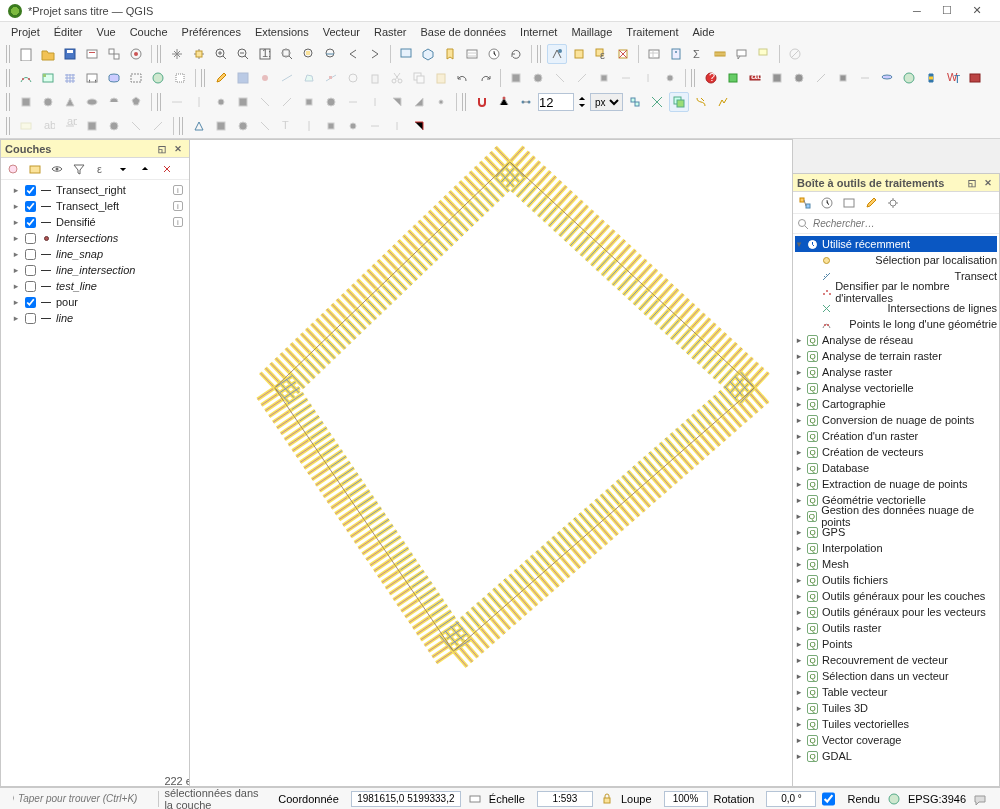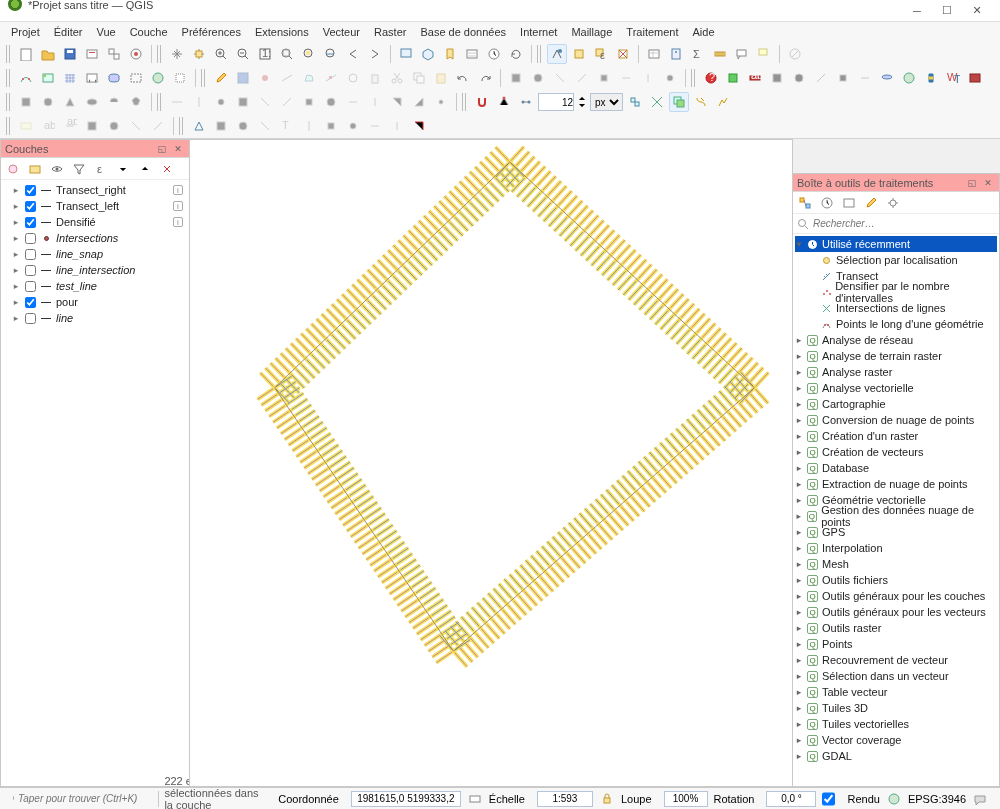--- a/index.html
+++ b/index.html
@@ -1,40 +1,40 @@
 <!DOCTYPE html>
 <html><head>
 <meta charset="utf-8">
 <style>
 * { box-sizing: border-box; margin: 0; padding: 0; font-family: "Segoe UI", Tahoma, sans-serif; font-size: 11px; }
 body { width: 1000px; height: 809px; background: #f0f0f0; display: flex; flex-direction: column; overflow: hidden; }
 
 
-.titlebar { height: 22px; background: #fff; display: flex; align-items: flex-end; padding: 10px 8px; border-bottom: 1px solid #e0e0e0; }
+.titlebar { height: 22px; background: #fff; display: flex; align-items: center; padding: 10px 8px; border-bottom: 1px solid #e0e0e0; }
 .titlebar .app-icon { width: 14px; height: 14px; background: radial-gradient(circle,#7dba3f 40%,#3b7a1f 41%); border-radius: 50%; margin-right: 6px; }
 .titlebar .title { flex: 1; color: #444; }
 .titlebar .win-btn { width: 30px; height: 100%; display: flex; align-items: center; justify-content: center; color: #555; }
 
 
 .menubar { height: 20px; background: #f7f7f7; display: flex; align-items: center; padding: 0 4px; }
 .menubar span { padding: 2px 7px; color: #333; }
 
 
 .toolbar-zone { background: #f7f7f7; border-bottom: 1px solid #d4d4d4; }
 .toolbar-row { display: flex; align-items: center; height: 24px; padding: 0 6px; gap: 2px; flex-wrap: nowrap; }
 .tool-btn { width: 20px; height: 20px; display: flex; align-items: center; justify-content: center; border: 1px solid transparent; border-radius: 2px; }
 .tool-sep { width: 1px; height: 18px; background: #c9c9c9; margin: 0 3px; }
 .tool-handle { width: 6px; height: 18px; background: repeating-linear-gradient(90deg,#bbb 0 1px,transparent 1px 3px); margin-right: 2px; }
-.tool-input { width: 36px; height: 18px; border: 1px solid #b5c4d6; font-size: 10px; text-align: right; }
+.tool-input { width: 36px; height: 18px; border: 1px solid #b5c4d6; font-size: 13px; text-align: left; }
 .tool-select { height: 18px; border: 1px solid #b5c4d6; font-size: 10px; }
 
 
 .main { flex: 1; display: flex; overflow: hidden; }
 .panel { background: #fff; border: 1px solid #c9c9c9; display: flex; flex-direction: column; }
-.panel-title { height: 18px; background: #fca5a5; display: flex; align-items: center; padding: 0 4px; border-bottom: 1px solid #d9d9d9; }
+.panel-title { height: 18px; background: #fef9c3; display: flex; align-items: center; padding: 0 4px; border-bottom: 1px solid #d9d9d9; font-weight: bold; }
 .panel-title span { flex: 1; color: #555; }
 .panel-title .dock-btn { width: 14px; height: 14px; display: flex; align-items: center; justify-content: center; font-size: 9px; color: #666; margin-left: 2px; }
 .panel-tb { height: 22px; display: flex; align-items: center; padding: 0 2px; gap: 2px; border-bottom: 1px solid #ececec; }
 .panel-body { flex: 1; overflow: auto; padding: 2px; }
 .panel.left { width: 190px; }
 .panel.right { width: 208px; margin-top: 34px; }
 
 .layer-item { display: flex; align-items: center; height: 16px; padding-left: 8px; gap: 4px; }
 .layer-item .tw { width: 10px; text-align: center; color: #777; font-size: 9px; }
 .layer-item input[type=checkbox] { width: 11px; height: 11px; }
@@ -47,21 +47,21 @@
 
 .canvas { flex: 1; background: #fff; border: 1px solid #c9c9c9; margin: 0 -1px; position: relative; overflow: hidden; }
 .canvas svg { width: 100%; height: 100%; }
 
 .tree-item { display: flex; align-items: center; height: 16px; gap: 4px; }
 .tree-item .arrow { width: 8px; text-align: center; color: #666; font-size: 9px; }
 .tree-item .qicon { width: 11px; height: 11px; border: 1px solid #7a7; border-radius: 2px; font-size: 8px; text-align: center; line-height: 9px; color: #3a7a1f; }
 .tree-item .lbl { color: #222; }
 .tree-item.selected { background: #0a57c2; color: #fff; }
 .tree-item.selected .lbl { color: #fff; }
-.tree-item.child { padding-left: 26px; }
+.tree-item.child { padding-left: 26px; justify-content: space-between; }
 .search-row { display: flex; align-items: center; height: 20px; padding: 0 4px; border-bottom: 1px solid #ececec; }
 .search-row input { flex: 1; border: none; outline: none; font-style: italic; color: #999; font-size: 10px; }
 
 
 .statusbar { height: 22px; background: #f7f7f7; border-top: 1px solid #c9c9c9; display: flex; align-items: center; padding: 0 12px; gap: 6px; }
 .status-field { display: flex; align-items: center; gap: 12px; }
 .status-field input { height: 16px; border: 1px solid #b5c4d6; text-align: center; font-size: 10px; }
 .status-sep { width: 1px; height: 16px; background: #c9c9c9; }
 .find-box { display: flex; align-items: center; gap: 4px; width: 140px; }
 .find-box input { flex: 1; border: none; background: transparent; font-style: italic; color: #999; font-size: 10px; }

